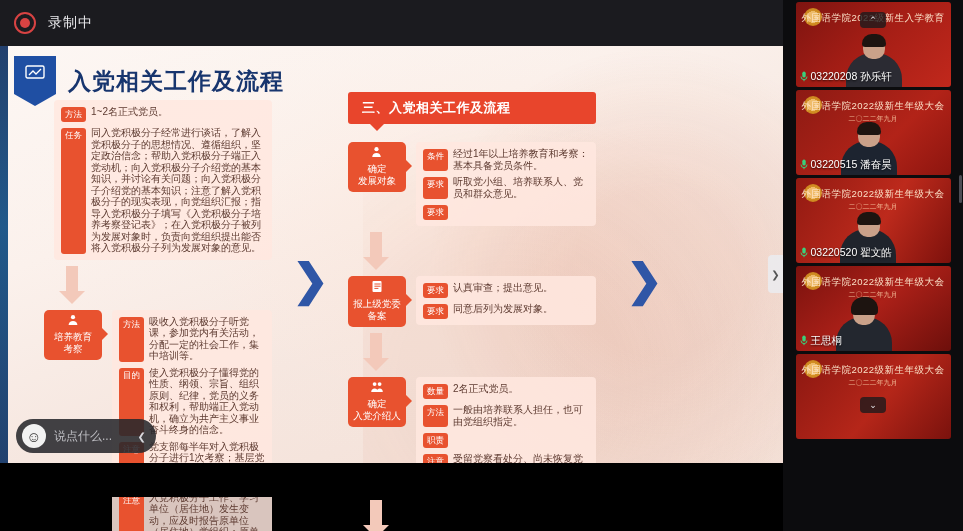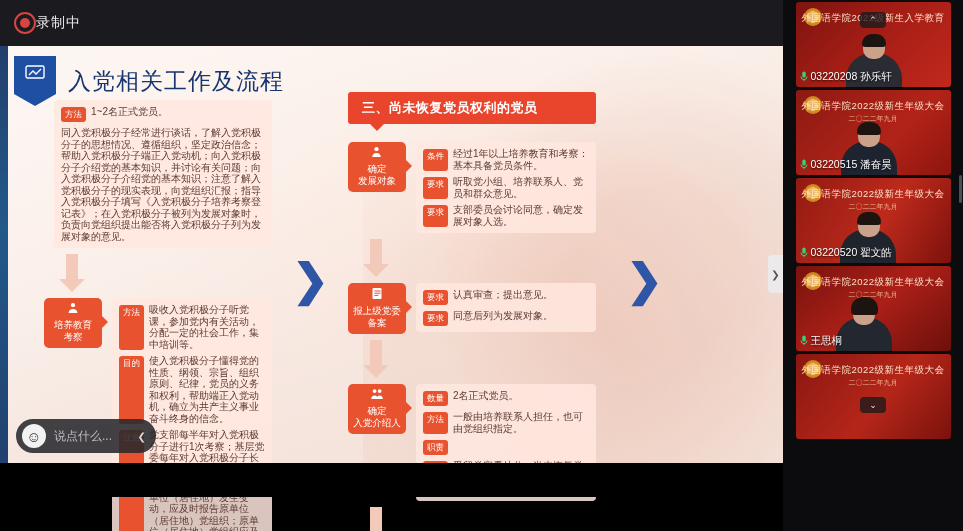--- a/index.html
+++ b/index.html
@@ -28,21 +28,21 @@
     width: 22px; height: 22px;
     border-radius: 50%;
     border: 2px solid #d84343;
     display: flex; align-items: center; justify-content: center;
   }
   .rec-dot {
     width: 10px; height: 10px; border-radius: 50%;
     background: #d84343;
   }
   .rec-label {
-    color: #e9e9ec; font-size: 14px; margin-left: 0;
+    color: #e9e9ec; font-size: 14px; margin-left: 12px;
     letter-spacing: 1px;
   }
 
   
   .stage {
     position: absolute;
     left: 0; top: 0;
     width: 783px; height: 531px;
     background: #000;
     overflow: hidden;
@@ -78,21 +78,21 @@
     width: 42px; height: 50px;
     background: #1f4fa3;
     clip-path: polygon(0 0, 100% 0, 100% 76%, 50% 100%, 0 76%);
     display: flex; align-items: flex-start; justify-content: center;
     padding-top: 9px;
   }
   .title-badge svg { display:block; }
   .title-text {
     margin-left: 12px;
     font-size: 23px;
-    font-weight: normal;
+    font-weight: bold;
     color: #17356e;
     letter-spacing: 1px;
   }
 
   
   .col-left {
     position: absolute; left: 44px; top: 100px;
     width: 228px;
   }
   .col-mid {
@@ -352,20 +352,21 @@
       <div class="col-left">
 
         <div class="stepblock">
           <div class="row">
             <div class="card">
               <div class="bullet">
                 <span class="b-label">方法</span>
                 <span class="b-text">1~2名正式党员。</span>
               </div>
               <div class="bullet">
+                <span class="b-label">任务</span>
                 <span class="b-text">同入党积极分子经常进行谈话，了解入党积极分子的思想情况、遵循组织，坚定政治信念；帮助入党积极分子端正入党动机；向入党积极分子介绍党的基本知识，并讨论有关问题；向入党积极分子介绍党的基本知识；注意了解入党积极分子的现实表现，向党组织汇报；指导入党积极分子填写《入党积极分子培养考察登记表》；在入党积极分子被列为发展对象时，负责向党组织提出能否将入党积极分子列为发展对象的意见。</span>
               </div>
             </div>
           </div>
         </div>
 
         <div class="arrow-stem"></div>
         <div class="gap"></div>
 
         <div class="stepblock">
@@ -396,21 +397,21 @@
               <div class="bullet">
                 <span class="b-label">注意</span>
                 <span class="b-text">入党积极分子工作、学习单位（居住地）发生变动，应及时报告原单位（居住地）党组织；原单位（居住地）党组织应及时转交有关材料；接收单位党组织以其填写《入党积极分子培养考察登记表》，培养教育时间可连续计算。</span>
               </div>
             </div>
           </div>
         </div>
       </div>
 
       <div class="col-mid">
-        <div class="sec-header">三、尚未恢复党员权利的党员</div>
+        <div class="sec-header">三、入党相关工作及流程</div>
 
         <div style="height:18px"></div>
 
         <div class="stepblock">
           <div class="row">
             <div class="step-tag">
               <span class="tag-ico">
                 <svg width="14" height="12" viewBox="0 0 14 12" aria-hidden="true">
                   <circle cx="6.5" cy="3.2" r="2.1" fill="#fff"></circle>
                   <path d="M2.2 11c0-2.5 1.9-4.1 4.3-4.1s4.3 1.6 4.3 4.1z" fill="#fff"></path>
@@ -423,21 +424,20 @@
               <div class="bullet">
                 <span class="b-label">条件</span>
                 <span class="b-text">经过1年以上培养教育和考察：基本具备党员条件。</span>
               </div>
               <div class="bullet">
                 <span class="b-label">要求</span>
                 <span class="b-text">听取党小组、培养联系人、党员和群众意见。</span>
               </div>
               <div class="bullet">
                 <span class="b-label">要求</span>
-                <span class="b-text">支部委员会讨论同意，确定发展对象人选。</span>
               </div>
             </div>
           </div>
         </div>
 
         <div class="arrow-stem"></div>
         <div class="gap"></div>
 
         <div class="stepblock">
           <div class="row">

